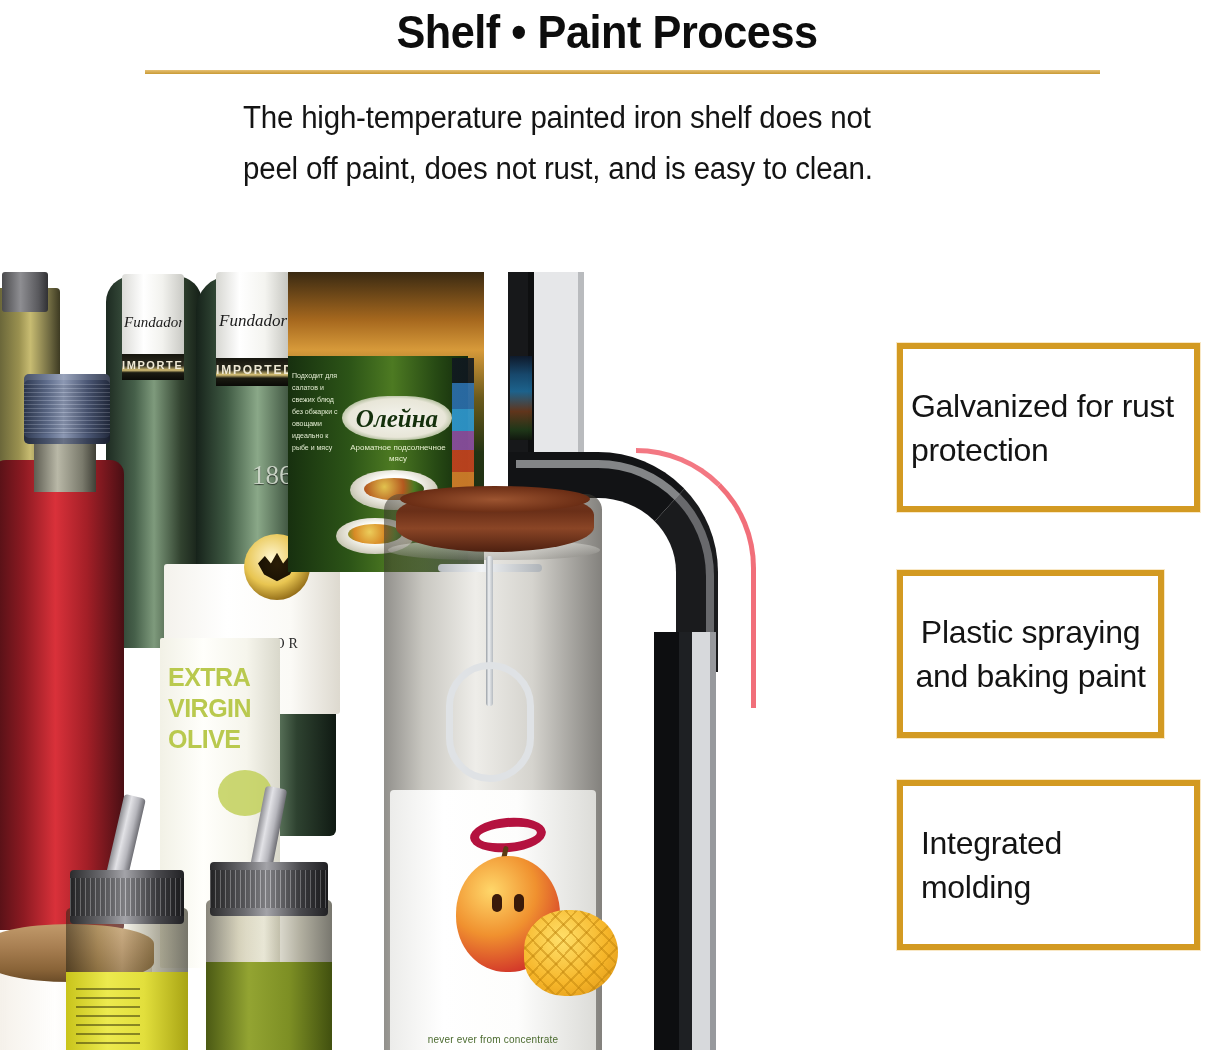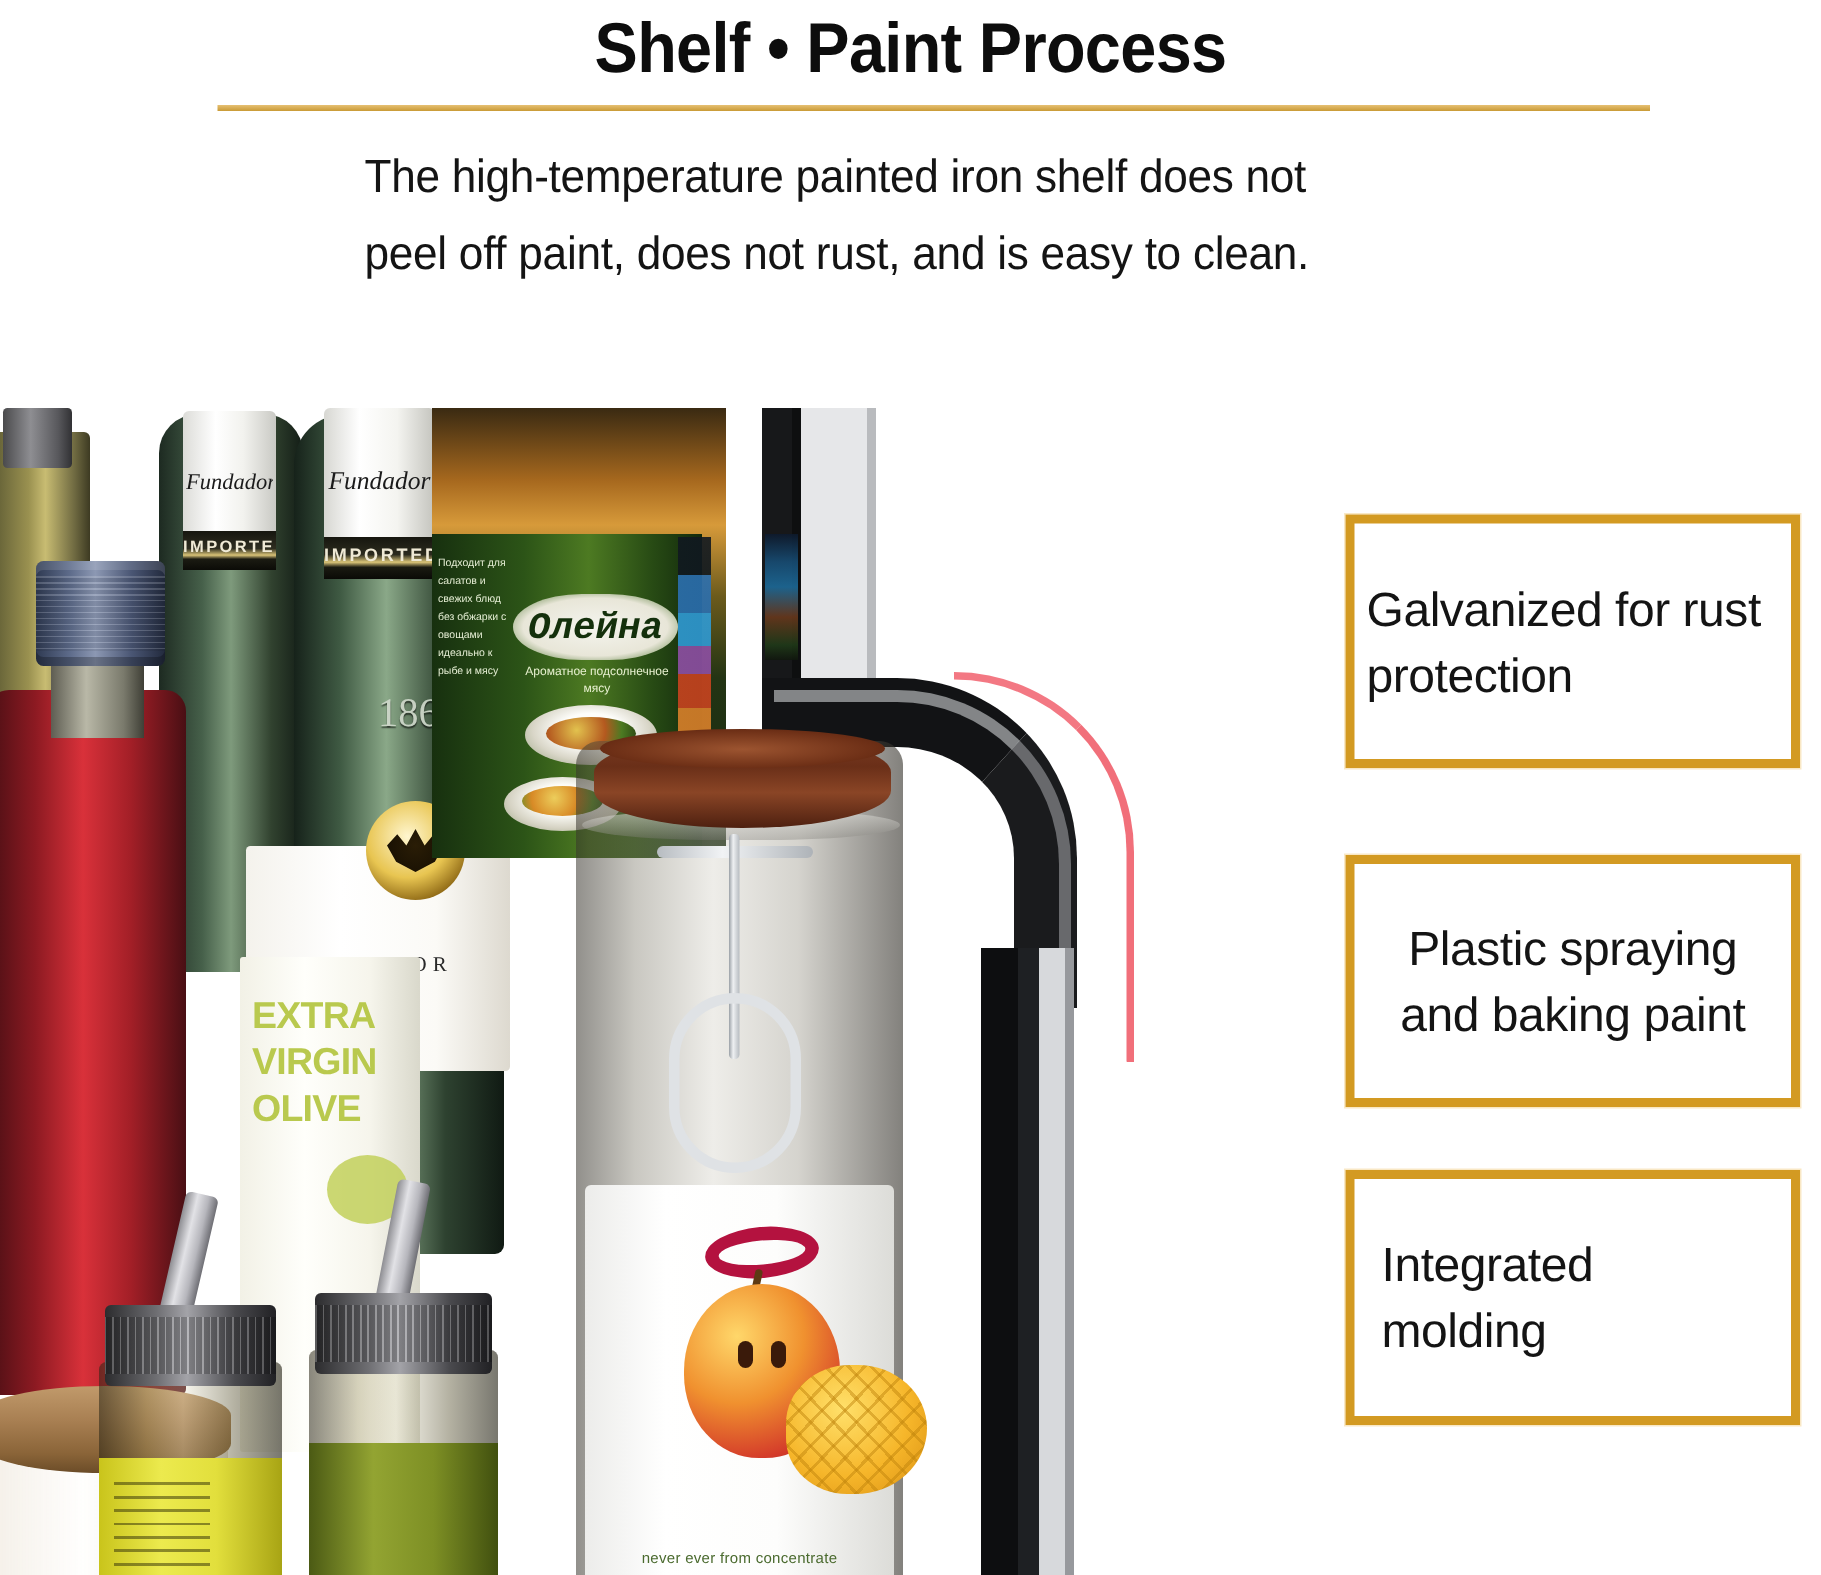--- a/index.html
+++ b/index.html
@@ -141,21 +141,21 @@
     left:288px;top:84px;width:180px;height:216px;
     background:linear-gradient(to right,#17300f,#2c5417 34%,#4d7a22 58%,#274a14 82%,#12290c);
   }
   #bottle-oleina-brandbox{
     left:342px;top:124px;width:110px;height:44px;
     background:radial-gradient(ellipse at 50% 50%,#f4f4ee,#e8e6d8 62%,#3f6a1e 100%);
     border-radius:50%/60%;
   }
   #bottle-oleina-brand{
     left:342px;top:130px;width:110px;height:34px;
-    font-family:Liberation Mono, monospace;font-style:italic;font-weight:bold;
+    font-family:Liberation Serif, serif;font-style:italic;font-weight:bold;
     font-size:25px;line-height:34px;color:#14300c;text-align:center;overflow:hidden;
   }
   #bottle-oleina-tagline{
     left:342px;top:170px;width:112px;height:24px;
     font-size:8px;line-height:11px;color:#e7f0cf;text-align:center;overflow:hidden;
   }
   #bottle-oleina-bullets{
     left:292px;top:98px;width:48px;height:150px;
     font-size:7px;line-height:12px;color:#e3ecd2;overflow:hidden;
   }
@@ -407,21 +407,21 @@
     box-sizing:border-box;
     box-shadow:0 0 0 1px rgba(244,214,150,.55);
     display:flex;align-items:center;
   }
   .callout-text{
     font-size:32px;line-height:44px;color:#141414;
     padding:0 16px;width:100%;
     letter-spacing:-0.3px;
   }
   #callout-1{top:343px;width:303px;height:169px;}
-  #callout-2{top:570px;width:303px;height:168px;}
+  #callout-2{top:570px;width:267px;height:168px;}
   #callout-3{top:780px;width:303px;height:170px;}
   #callout-1 .callout-text{padding-left:8px;}
   #callout-2 .callout-text{text-align:center;padding:0 8px;}
   #callout-3 .callout-text{padding-left:18px;}
 </style>
 </head>
 <body>
 
 <div id="page-title">Shelf • Paint Process</div>
 <div id="title-rule"></div>

